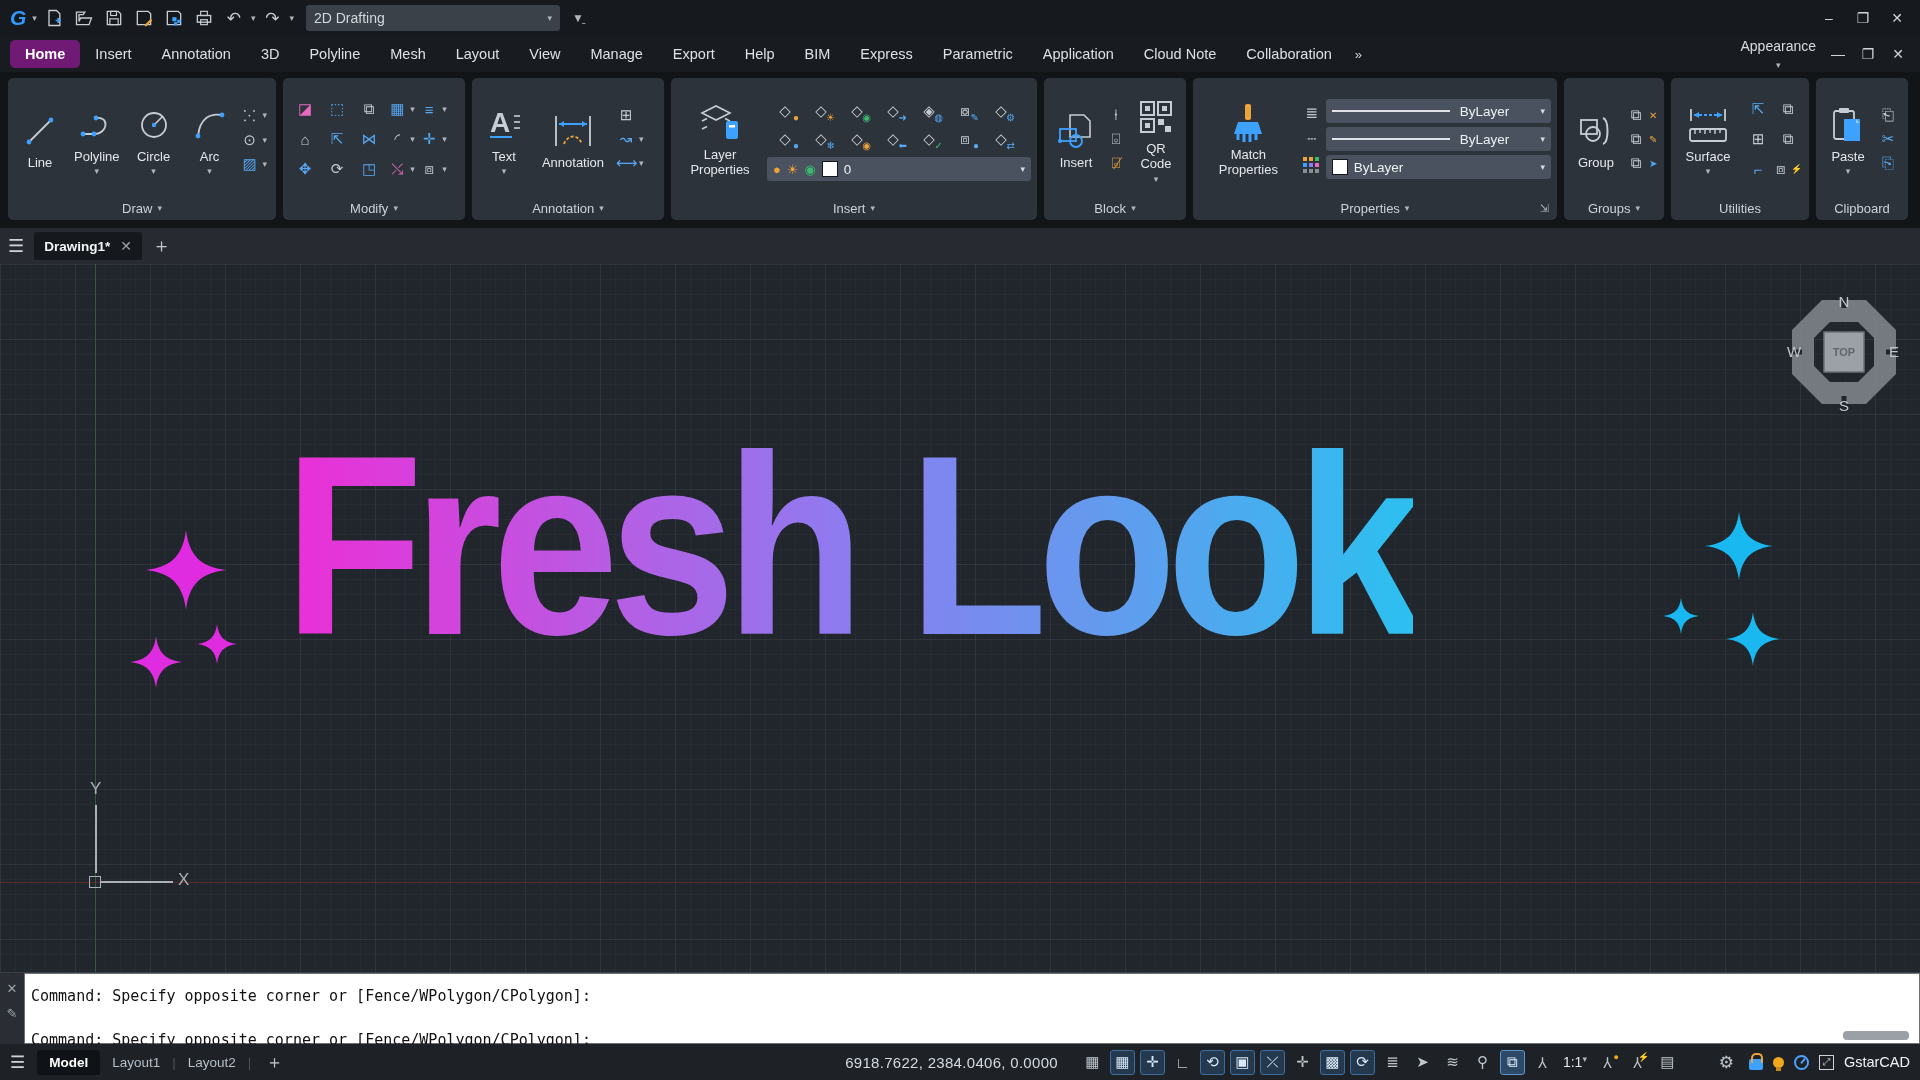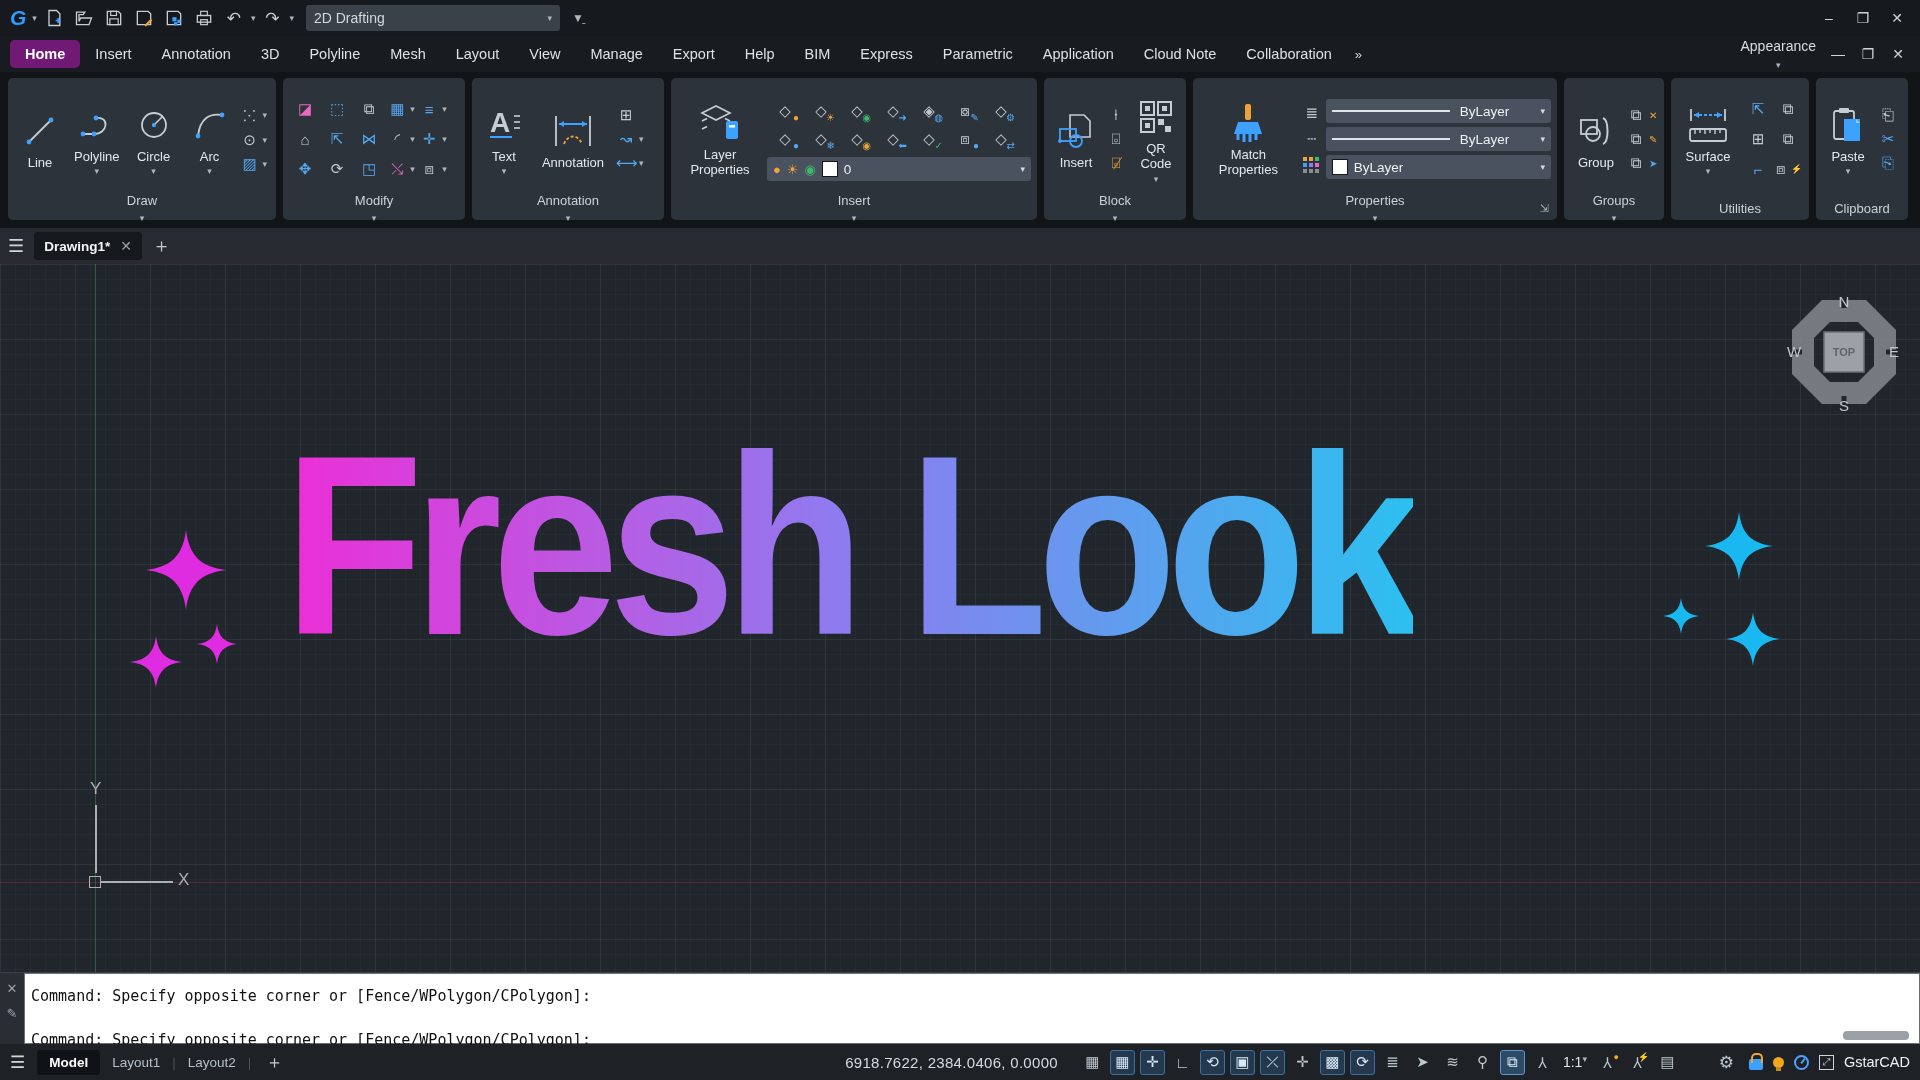--- a/index.html
+++ b/index.html
@@ -37,21 +37,21 @@
   .doc-controls { display:flex; gap:6px; margin-left:10px; }
   .doc-btn { width:24px; height:22px; display:flex; align-items:center; justify-content:center;
     color:#cfd4da; font-size:14px; }
 
   
   .ribbon { position:absolute; top:72px; left:0; right:0; height:156px; background:#121518;
     display:flex; gap:7px; padding:6px 8px 8px 8px; }
   .panel { background:#2d333b; border-radius:5px; display:flex; flex-direction:column; height:142px; }
   .panel-body { flex:1; display:flex; align-items:center; padding:4px 6px 0 6px; gap:4px; }
   .panel-caption { height:24px; display:flex; align-items:center; justify-content:center; gap:5px;
-    font-size:13px; color:#ccd2d9; position:relative;flex-direction:column; }
+    font-size:13px; color:#ccd2d9; position:relative; }
   .panel-caption .caret { font-size:9px; }
   .corner-arrow { position:absolute; right:8px; font-size:11px; color:#aeb5bd; }
 
   .bigbtn { display:flex; flex-direction:column; align-items:center; justify-content:flex-start;
     min-width:52px; padding:2px 4px; gap:2px; }
   .bigbtn .icon-area { height:46px; display:flex; align-items:center; justify-content:center; }
   .bigbtn .lbl { font-size:13px; color:#e3e7ec; text-align:center; line-height:1.15; }
   .bigbtn .caret { font-size:9px; }
 
   .smallcol { display:flex; flex-direction:column; justify-content:center; gap:6px; }

